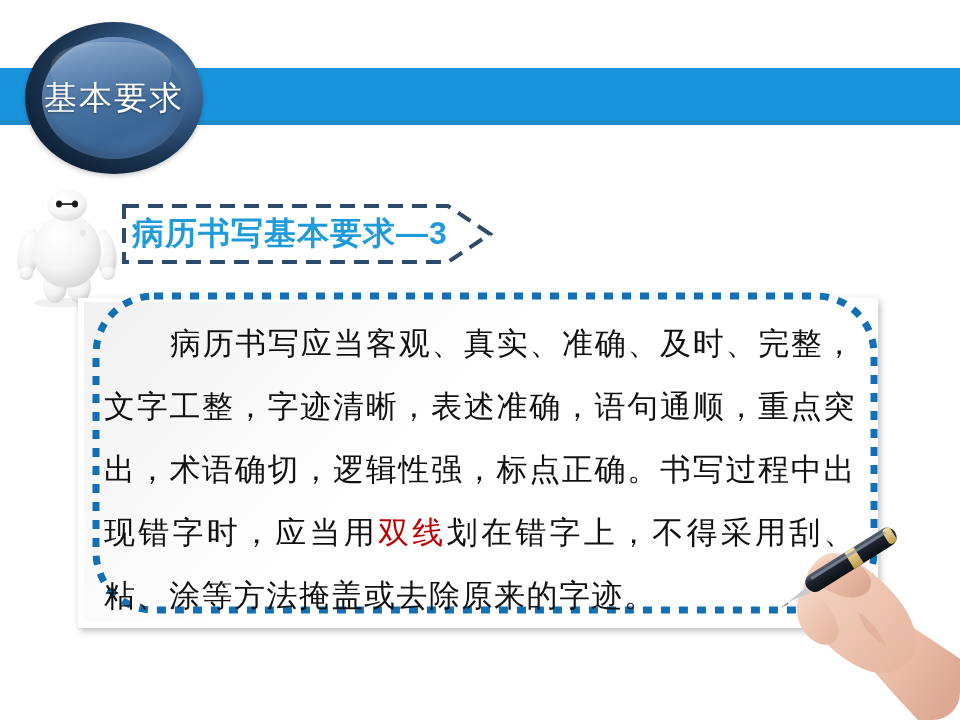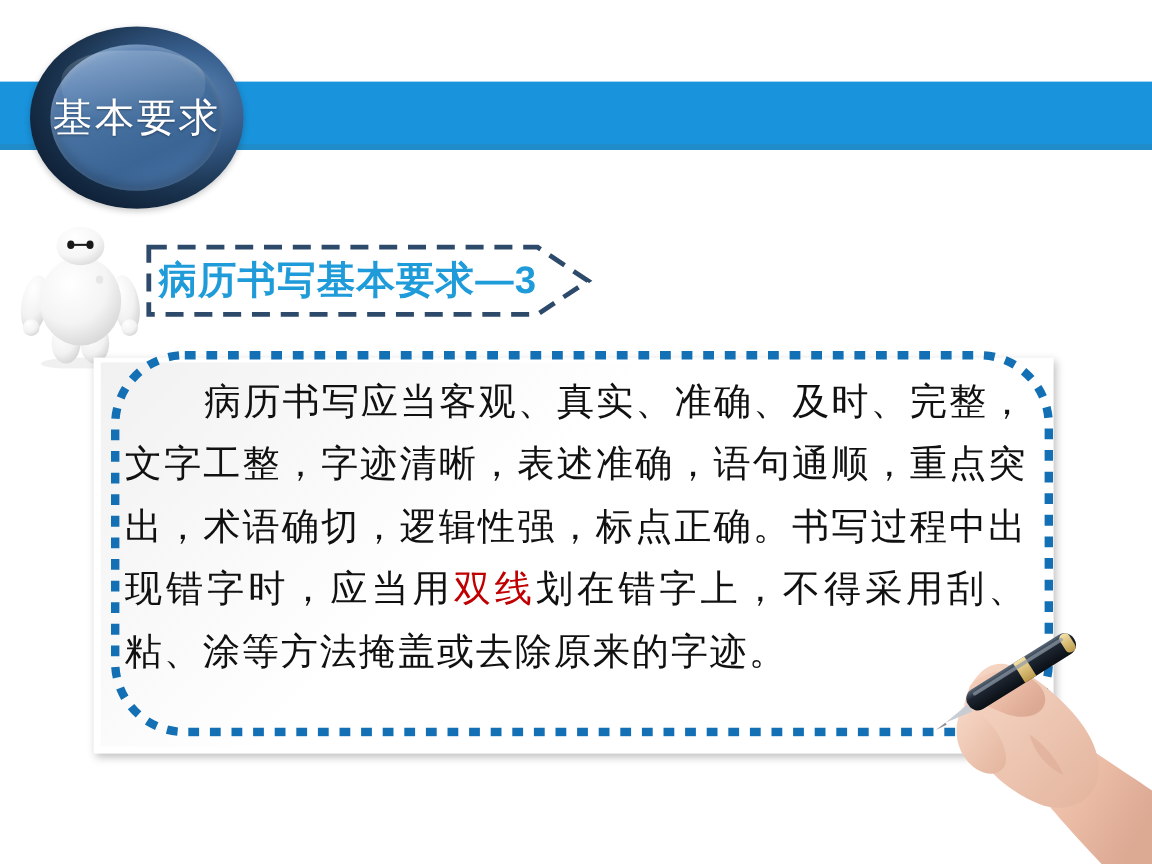--- a/index.html
+++ b/index.html
@@ -12,20 +12,21 @@
     background: #ffffff;
     font-family: "Liberation Sans", sans-serif;
     overflow: hidden;
   }
   .slide {
     position: relative;
     width: 960px;
     height: 720px;
     background: #ffffff;
     overflow: hidden;
+    border-radius: 27px;
   }
 
   
   .header-band {
     position: absolute;
     left: 0;
     top: 68px;
     width: 960px;
     height: 57px;
     background: #1993DC;
@@ -162,23 +163,23 @@
     height: 322px;
   }
 
   
   .body-text {
     position: absolute;
     left: 104px;
     top: 312px;
     width: 752px;
     color: #111111;
-    font-family: Liberation Mono, monospace;
+    font-family: Liberation Sans, sans-serif;
     font-size: 31px;
-    line-height: 52px;
+    line-height: 63px;
     letter-spacing: 1.5px;
     text-align: justify;
     text-justify: inter-character;
     text-indent: 66px;
   }
   .body-text .hl {
     color: #C00000;
   }
 
   

